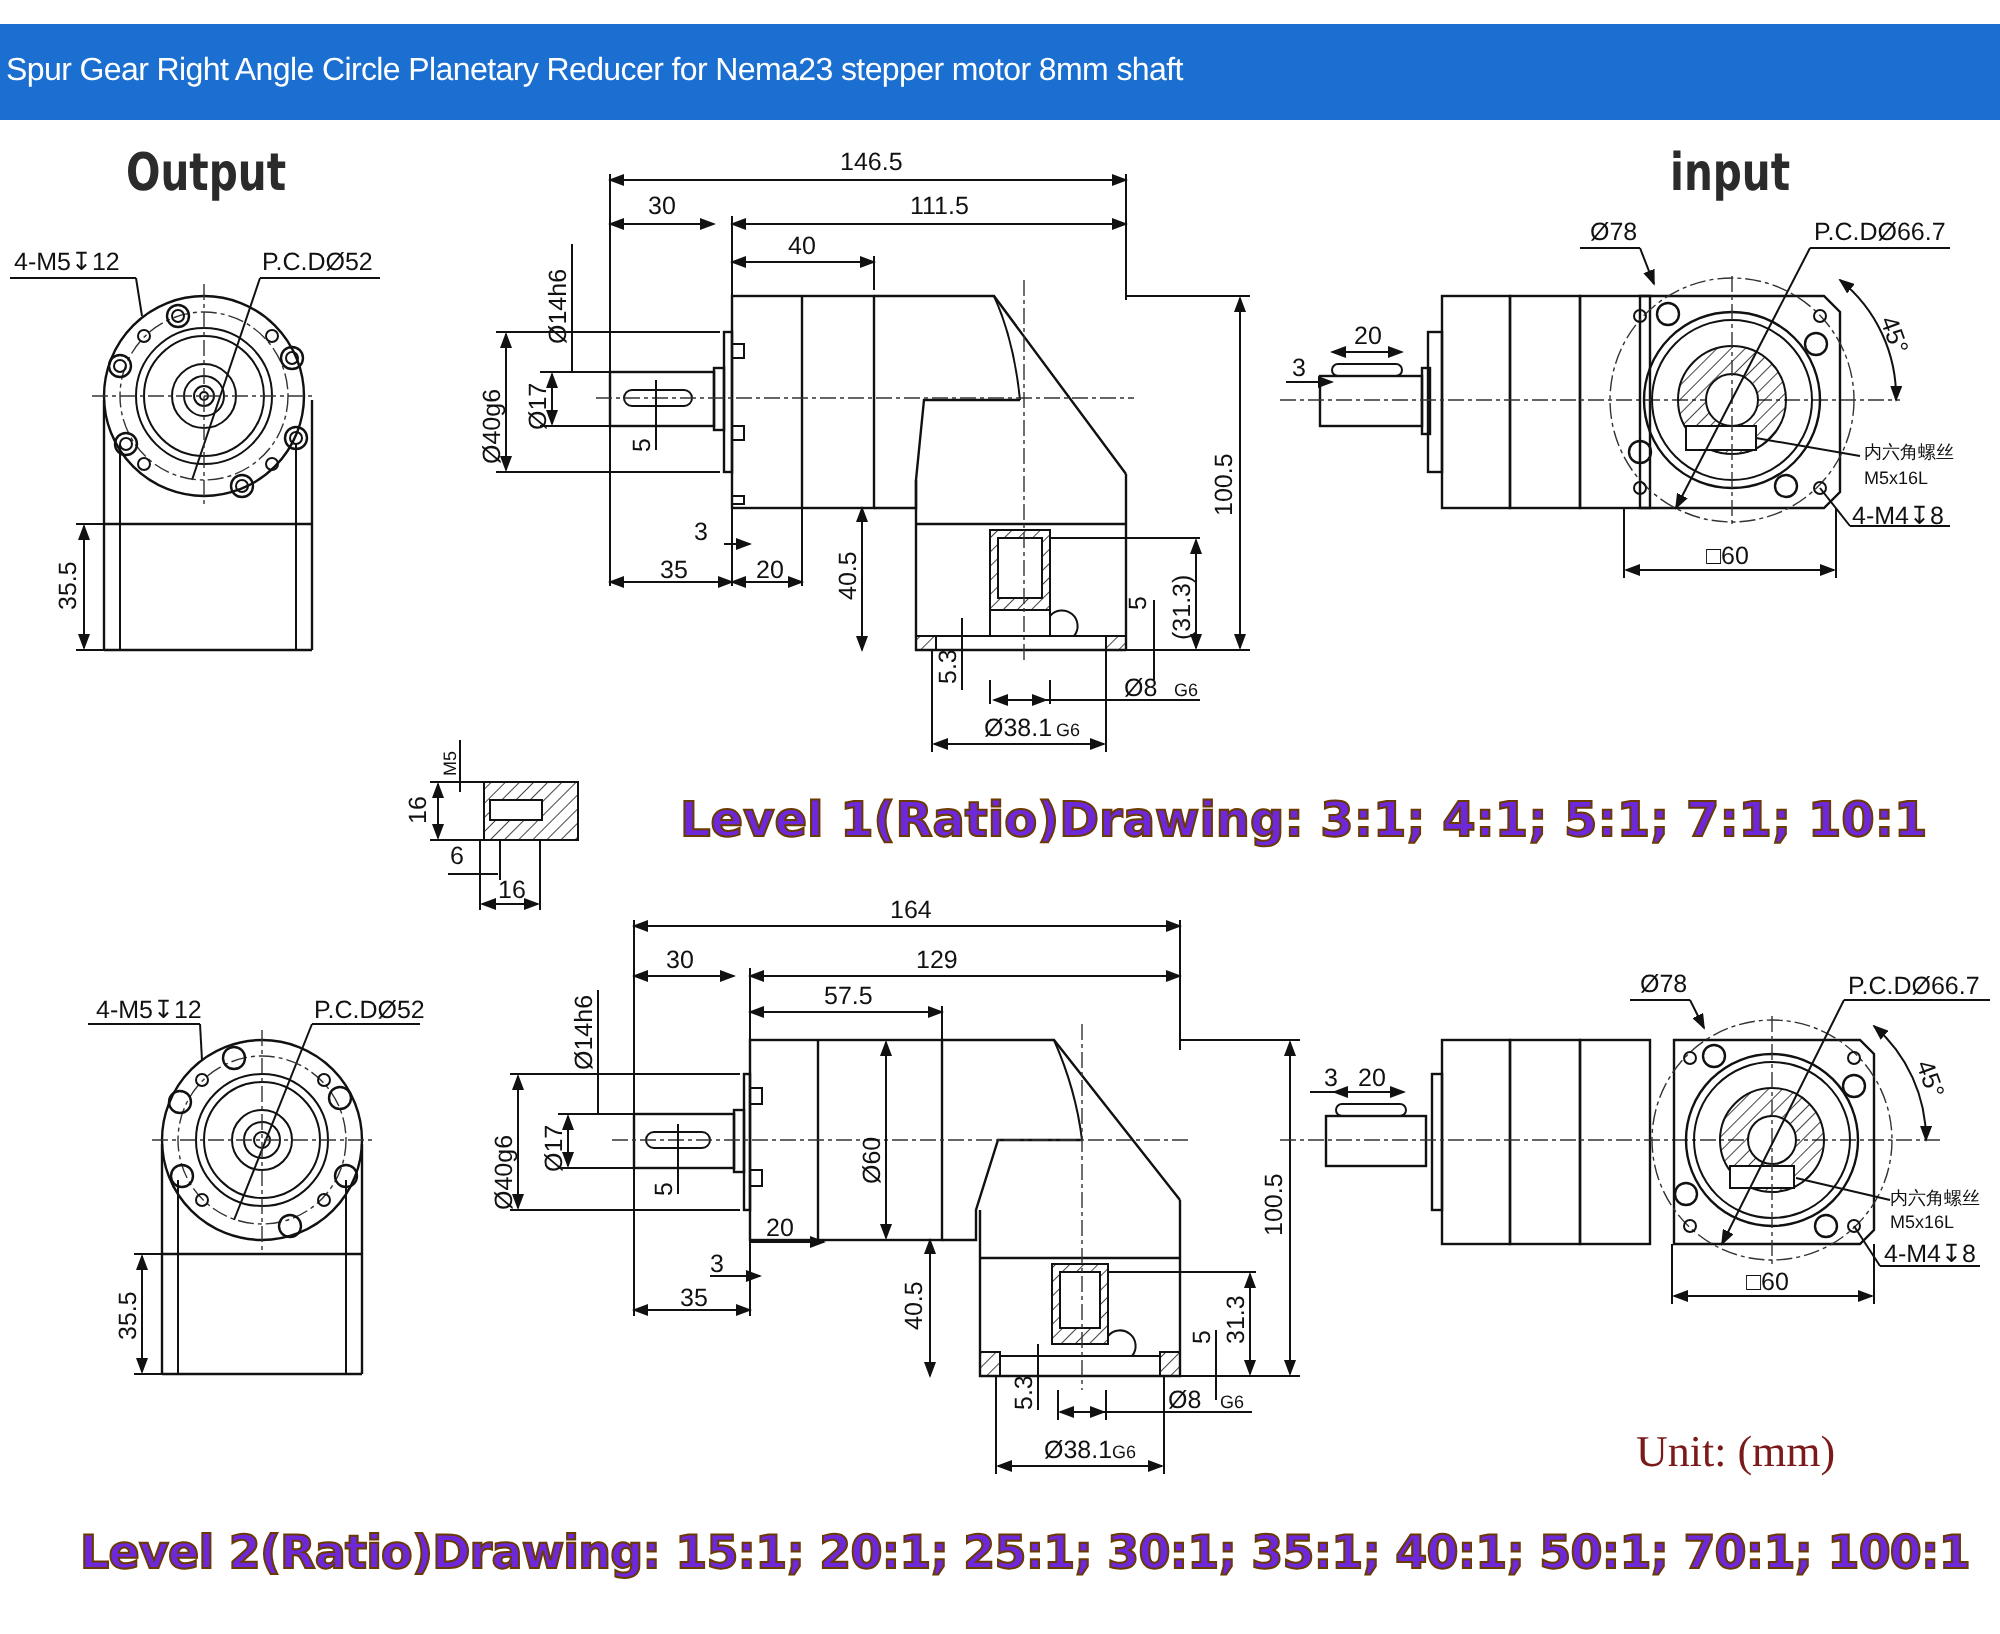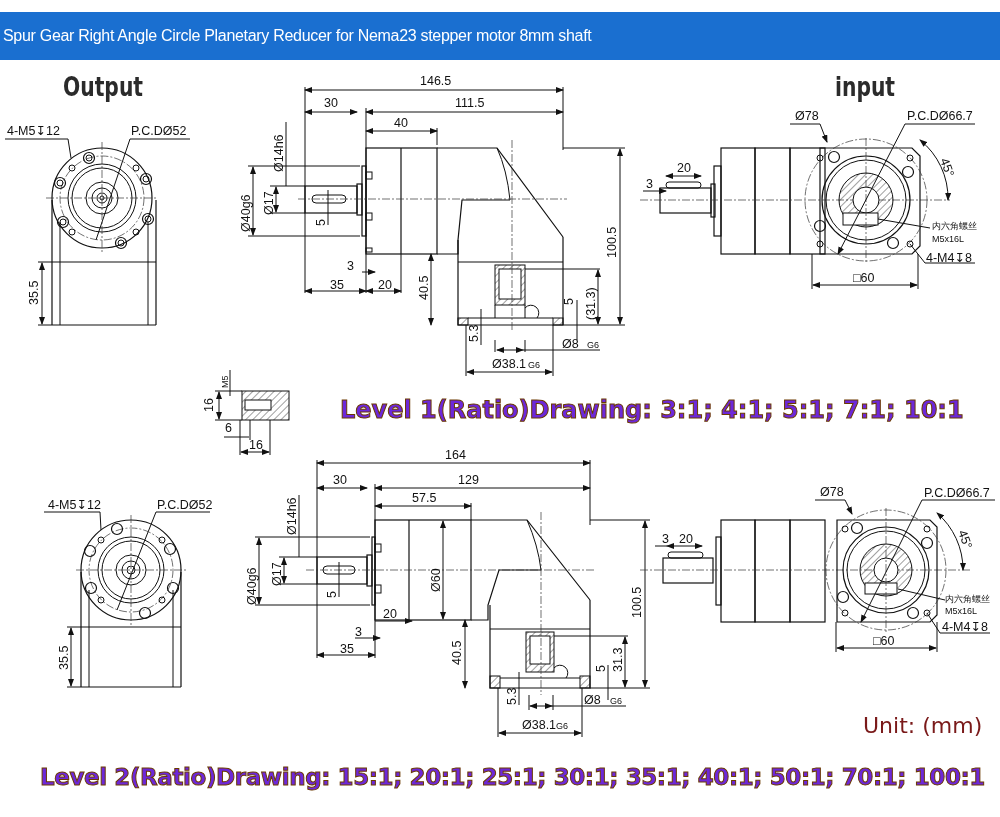--- a/index.html
+++ b/index.html
@@ -393,14 +393,14 @@
     <line class="ln" x1="940" y1="633" x2="990" y2="633"></line>
     <text class="dim" x="942" y="631">4-M4↧8</text>
     <line class="ln" x1="836" y1="622" x2="836" y2="652"></line>
     <line class="ln" x1="937" y1="622" x2="937" y2="652"></line>
     <line class="ln" x1="837" y1="648" x2="936" y2="648" marker-start="url(#ar)" marker-end="url(#ar)"></line>
     <text class="dim" x="873" y="645">□60</text>
   </g>
 </svg>
 
 <div class="level-label" style="left:340px;top:396px;font-size:24px;">Level 1(Ratio)Drawing: 3:1;  4:1;  5:1;  7:1;  10:1</div>
-<div class="unit-label" style="left:863px;top:713px;">Unit: (mm)</div>
+<div class="unit-label" style="left:818px;top:713px;font-family:Liberation Serif, serif;">Unit: (mm)</div>
 <div class="level-label" style="left:40px;top:764px;font-size:23px;letter-spacing:-0.4px;">Level 2(Ratio)Drawing: 15:1; 20:1; 25:1; 30:1; 35:1; 40:1; 50:1; 70:1; 100:1</div>
 
 </body></html>

